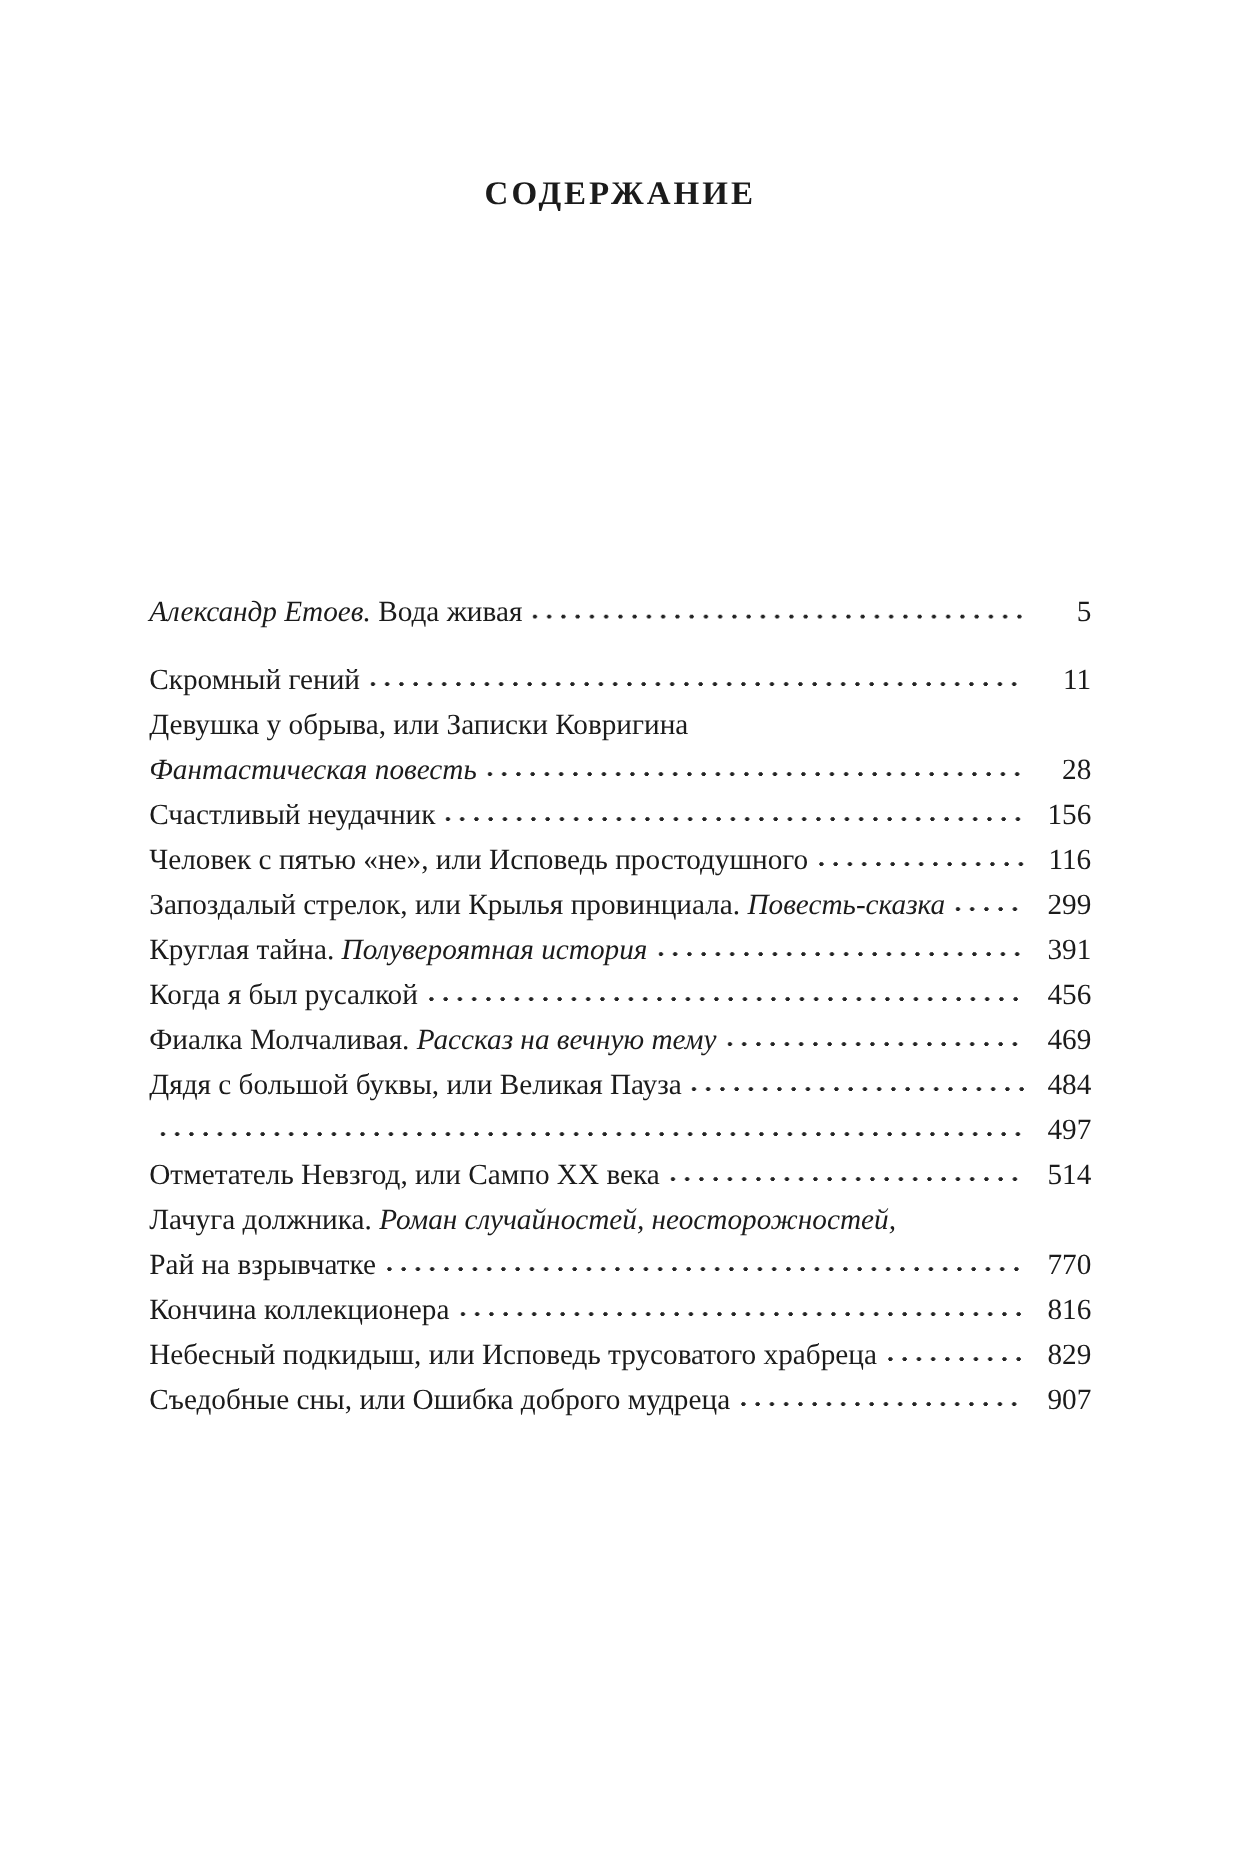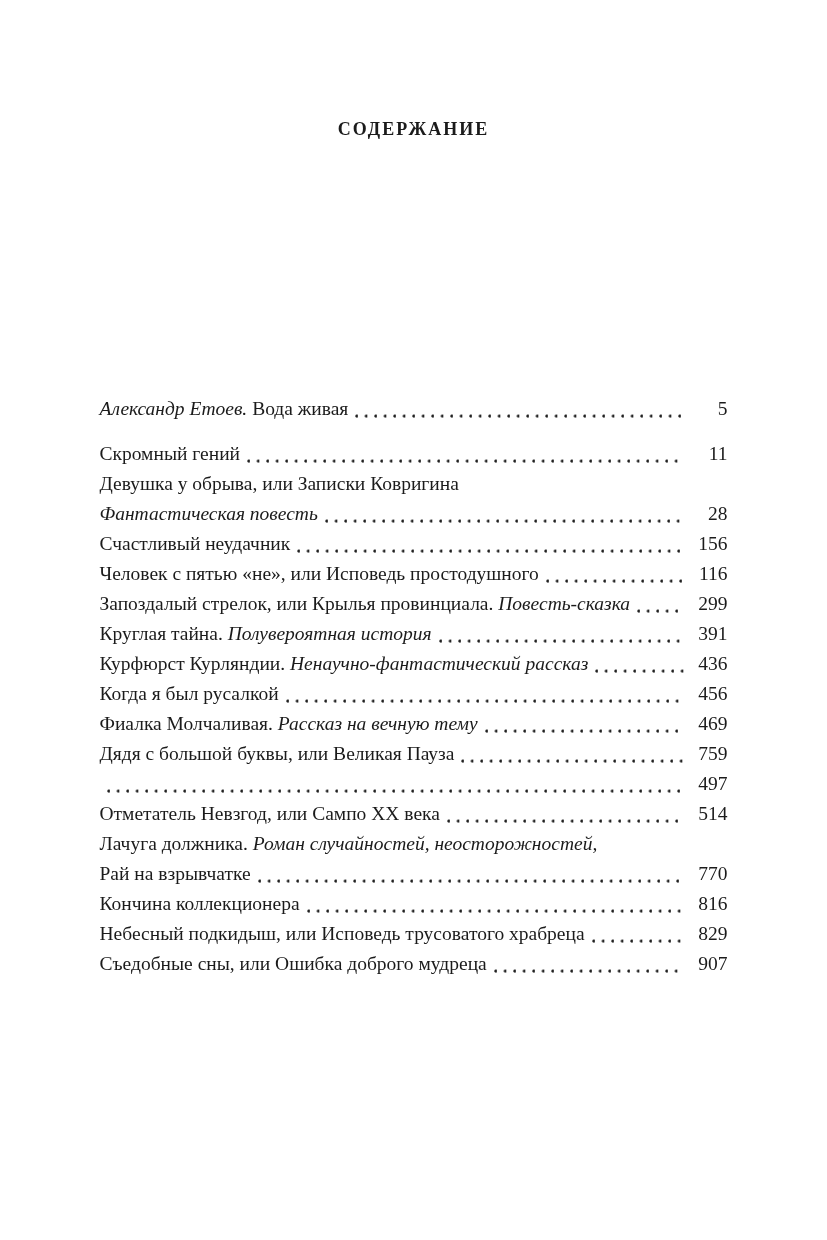--- a/index.html
+++ b/index.html
@@ -10,37 +10,37 @@
     height: 1240px;
     margin: 0 auto;
     background: #ffffff;
     color: #1b1b1b;
     font-family: "Liberation Serif", "DejaVu Serif", serif;
     overflow: hidden;
   }
   .title {
     margin-top: 112px;
     text-align: center;
-    font-size: 18px;
+    font-size: 22px;
     font-weight: bold;
     letter-spacing: 2px;
     line-height: 34px;
     color: #1b1b1b;
   }
   .toc {
     margin: 248px auto 0 auto;
     width: 628px; 
     font-size: 19.5px;
     line-height: 30px;
   }
   .entry { }
   .entry.space-before { margin-top: 15px; }
   .row {
     display: flex;
-    align-items: center;
+    align-items: flex-start;
     width: 100%;
   }
   .etext {
     white-space: pre-wrap;
     flex: 0 1 auto;
   }
   .it { font-style: italic; }
   .leader {
     flex: 1 1 auto;
     min-width: 14px;
@@ -112,44 +112,37 @@
       </div>
       <div class="entry">
         <div class="row">
           <span class="etext"><span>Круглая тайна.</span><span class="it"> Полувероятная история</span></span>
           <span class="leader"></span>
           <span class="pagenum">391</span>
         </div>
       </div>
       <div class="entry">
         <div class="row">
-          <span class="etext"><span>Курфюрст Курляндии.</span><span class="it"> Ненаучно-фантастический рассказ</span></span>
-          <span class="leader"></span>
-          <span class="pagenum">436</span>
-        </div>
-      </div>
-      <div class="entry">
-        <div class="row">
           <span class="etext"><span>Когда я был русалкой</span></span>
           <span class="leader"></span>
           <span class="pagenum">456</span>
         </div>
       </div>
       <div class="entry">
         <div class="row">
           <span class="etext"><span>Фиалка Молчаливая.</span><span class="it"> Рассказ на вечную тему</span></span>
           <span class="leader"></span>
           <span class="pagenum">469</span>
         </div>
       </div>
       <div class="entry">
         <div class="row">
           <span class="etext"><span>Дядя с большой буквы, или Великая Пауза</span></span>
           <span class="leader"></span>
-          <span class="pagenum">759</span>
+          <span class="pagenum">484</span>
         </div>
       </div>
       <div class="entry">
         <div class="row">
           <span class="leader"></span>
           <span class="pagenum">497</span>
         </div>
       </div>
       <div class="entry">
         <div class="row">

